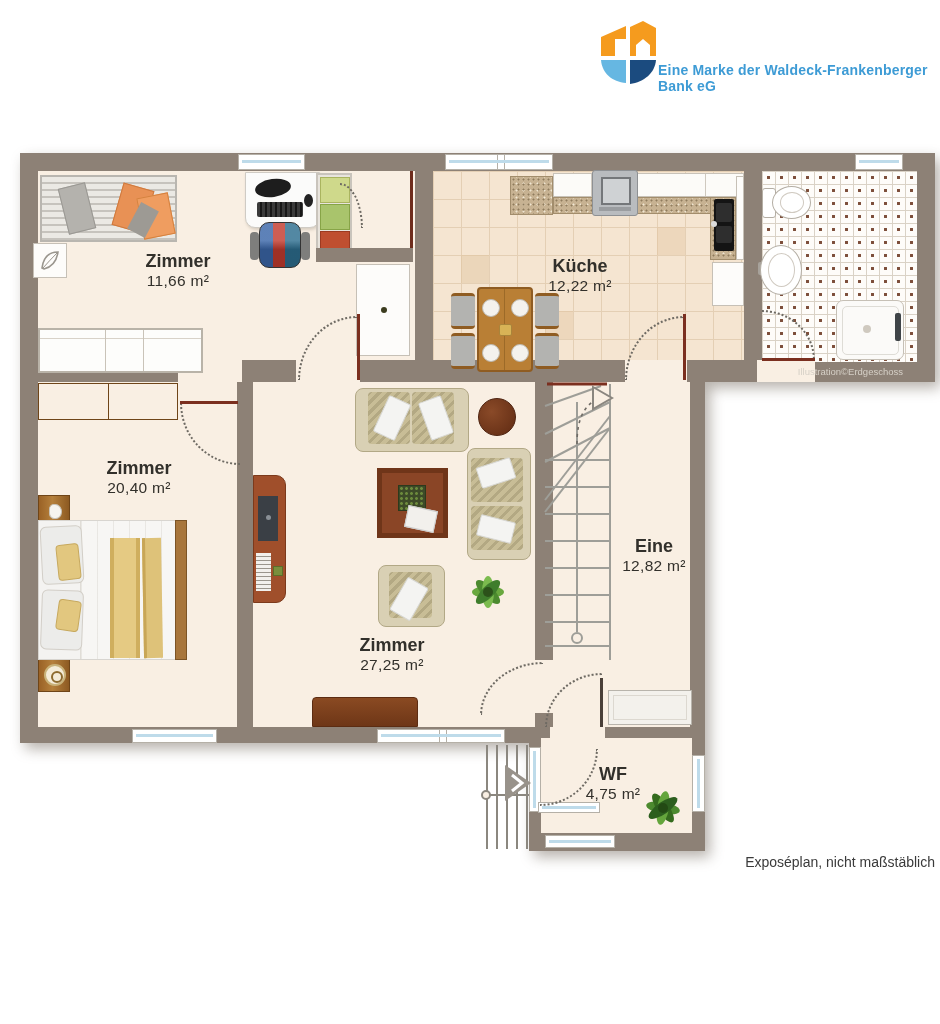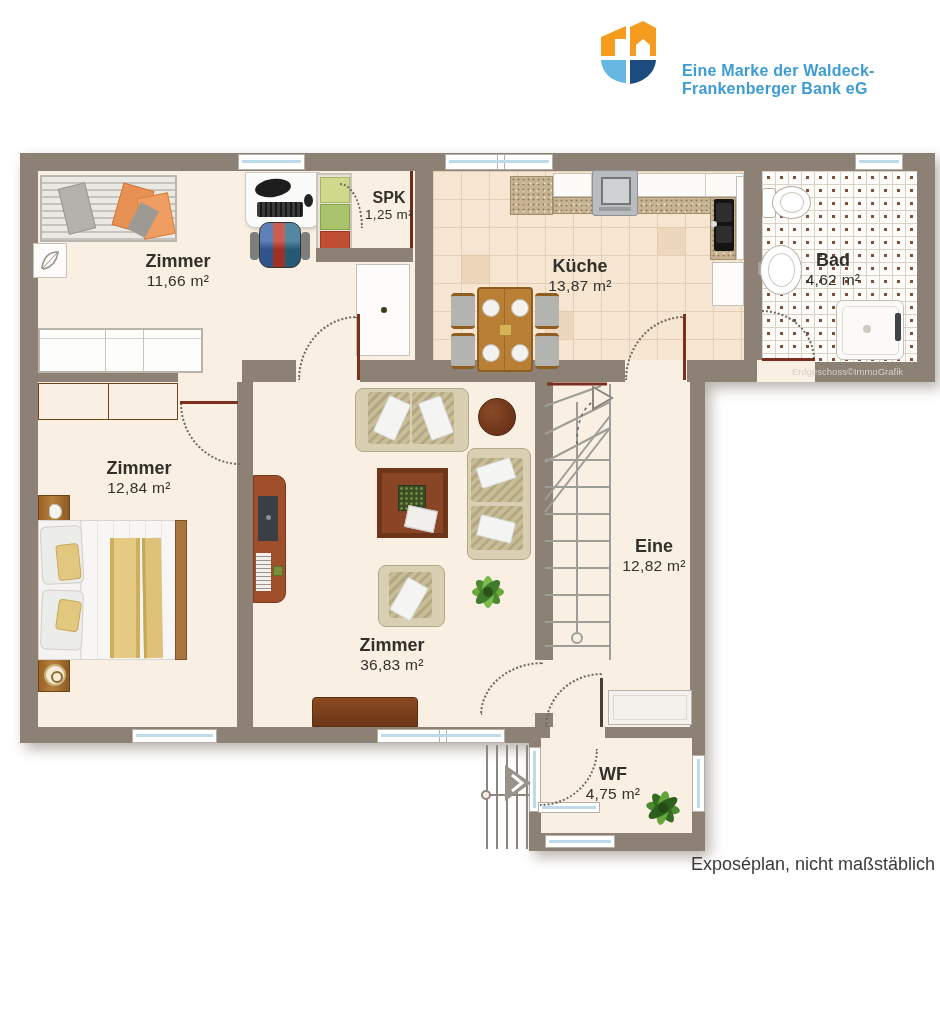--- a/index.html
+++ b/index.html
@@ -55,21 +55,21 @@
 <div id="stage">
 
   <div class="a" style="left:598px;top:18px;width:340px;height:76px;">
     <svg class="a" style="left:0;top:2px;" width="62" height="66" viewBox="0 0 60 66">
       <path fill="#F59B1E" d="M2,17 L27,6 L27,19 L16,19 L16,36 L2,36 Z"></path>
       <path fill="#F59B1E" d="M31,7 L44,1 L57,8 L57,36 L31,36 Z"></path>
       <path fill="#FFFFFF" d="M37,36 L37,25 L44,19 L51,25 L51,36 Z"></path>
       <path fill="#66B7E2" d="M2,40 L27,40 L27,63 C13,62 3,53 2,40 Z"></path>
       <path fill="#1B4B7F" d="M31,40 L57,40 C56,53 45,62 31,64 Z"></path>
     </svg>
-    <div class="a" style="left:84px;top:44px;font-size:16px;font-weight:bold;color:#3D9BD5;letter-spacing:.2px;">Eine Marke der Waldeck-Frankenberger Bank eG</div>
+    <div class="a" style="left:60px;top:44px;font-size:14px;font-weight:bold;color:#3D9BD5;letter-spacing:.2px;">Eine Marke der Waldeck-Frankenberger Bank eG</div>
   </div>
 
   <div id="sil-group">
     <div class="sil" style="left:20px;top:153px;width:915px;height:229px;"></div>
     <div class="sil" style="left:20px;top:382px;width:685px;height:361px;"></div>
     <div class="sil" style="left:529px;top:727px;width:176px;height:124px;"></div>
   </div>
 
   <div class="a cream" style="left:38px;top:171px;width:377px;height:189px;"></div>
   <div class="a tiles" style="left:433px;top:171px;width:311px;height:189px;"></div>
@@ -295,46 +295,38 @@
   <div class="arc arc-tr" style="left:762px;top:310px;width:53px;height:50px;"></div>
   <div class="leaf" style="left:762px;top:358px;width:53px;height:3px;"></div>
   <div class="arc arc-tl" style="left:480px;top:662px;width:63px;height:53px;"></div>
   <div class="arc arc-tl" style="left:545px;top:673px;width:57px;height:54px;"></div>
   <div class="arc arc-br" style="left:540px;top:749px;width:58px;height:57px;"></div>
 
   <div class="rl" style="left:108px;top:251px;">
     <span class="nm">Zimmer</span>
     <span class="ar">11,66 m²</span>
   </div>
-  <div class="rl rl-sm" style="left:319px;top:189px;">
-    <span class="nm">SPK</span>
-    <span class="ar">1,25 m²</span>
-  </div>
   <div class="rl" style="left:510px;top:256px;">
     <span class="nm">Küche</span>
-    <span class="ar">13,87 m²</span>
-  </div>
-  <div class="rl" style="left:763px;top:250px;">
-    <span class="nm">Bad</span>
-    <span class="ar">4,62 m²</span>
+    <span class="ar">12,22 m²</span>
   </div>
   <div class="rl" style="left:69px;top:458px;">
     <span class="nm">Zimmer</span>
-    <span class="ar">12,84 m²</span>
+    <span class="ar">20,40 m²</span>
   </div>
   <div class="rl" style="left:322px;top:635px;">
     <span class="nm">Zimmer</span>
-    <span class="ar">36,83 m²</span>
+    <span class="ar">27,25 m²</span>
   </div>
   <div class="rl" style="left:584px;top:536px;">
     <span class="nm">Eine</span>
     <span class="ar">12,82 m²</span>
   </div>
   <div class="rl" style="left:543px;top:764px;">
     <span class="nm">WF</span>
     <span class="ar">4,75 m²</span>
   </div>
 
-  <div class="a" style="left:770px;top:366px;width:133px;text-align:right;font-size:9.5px;color:#d6d0c7;">Erdgeschoss©ImmoGrafik</div>
-
-  <div class="a" style="left:635px;top:854px;width:300px;text-align:right;font-size:18px;color:#3a3a3a;">Exposéplan, nicht maßstäblich</div>
+  <div class="a" style="left:770px;top:366px;width:133px;text-align:right;font-size:9.5px;color:#d6d0c7;">Illustration©Erdgeschoss</div>
+
+  <div class="a" style="left:635px;top:854px;width:300px;text-align:right;font-size:14px;color:#3a3a3a;">Exposéplan, nicht maßstäblich</div>
 
 </div>
 
 </body></html>

